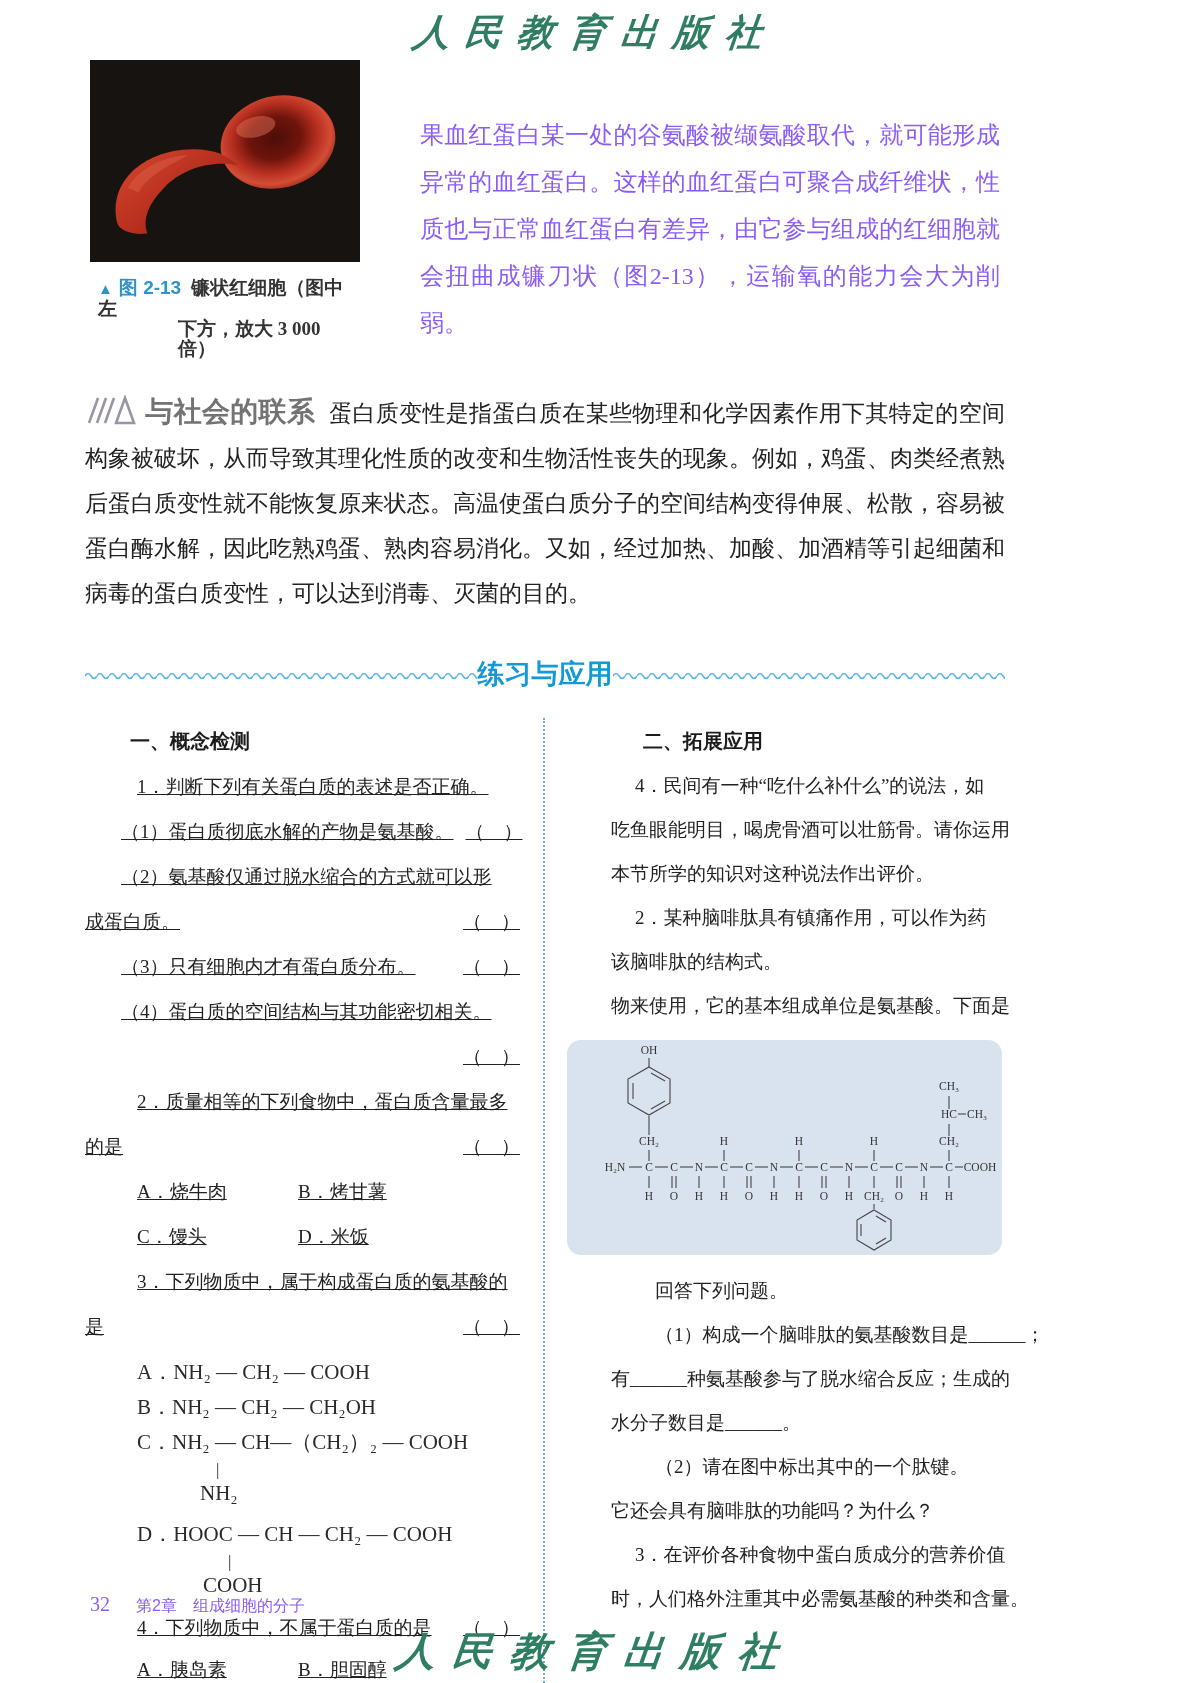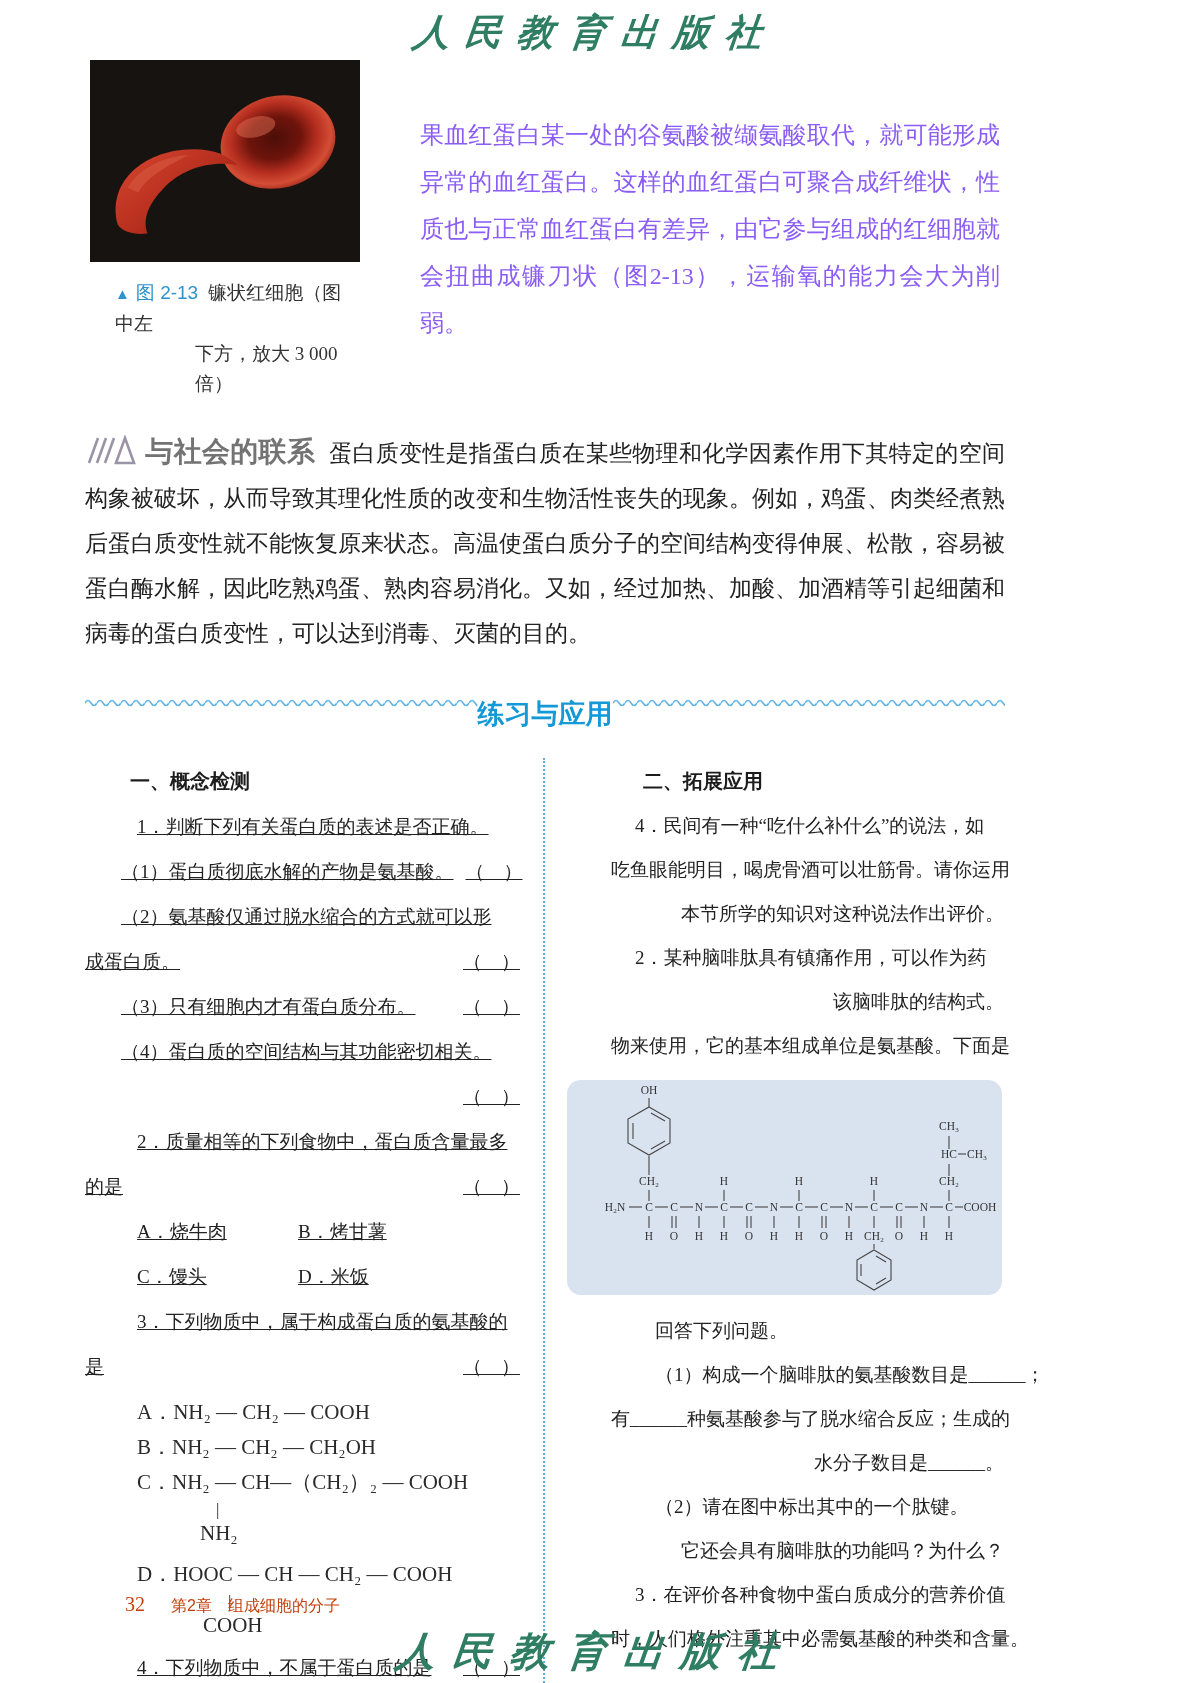--- a/index.html
+++ b/index.html
@@ -14,71 +14,71 @@
   .logo-text{
     display:inline-block; color:#2f7e63; font-size:37px; font-weight:bold;
     font-style:italic; letter-spacing:15px;
     font-family:"DejaVu Serif","Liberation Serif",serif;
     transform:skewX(-6deg);
   }
   
   .top-section{display:flex; padding:0 190px 0 90px; margin-top:2px;}
   .figure-col{width:270px; flex:none;}
   .figure-img{width:270px; height:202px; background:#171310; display:block;}
-  .figure-caption{margin-top:16px; margin-left:25px; font-size:19px; line-height:30px; color:#333;}
+  .figure-caption{margin-top:16px; margin-left:8px; font-size:19px; line-height:20px; color:#333;font-weight:bold;}
   .cap-marker{color:#2d93cd; font-size:15px; margin-right:6px;}
   .cap-label{color:#2d93cd; font-family:"Liberation Sans","DejaVu Sans",sans-serif; margin-right:10px;}
   .cap-line2{padding-left:80px;}
   .intro-col{flex:1; padding-left:60px; margin-top:52px;
     font-size:24px; line-height:47px; text-align:justify; color:#8b5cf6;}
   
   .society{padding:0 185px 0 85px; margin-top:30px; font-size:23px; line-height:45px;
     text-align:justify; color:#222;}
   .society-tag{white-space:nowrap; margin-right:14px;}
   .society-icon{vertical-align:-4px; margin-right:8px;}
   .society-label{color:#737373; font-weight:bold;
     font-family:"Liberation Sans","DejaVu Sans",sans-serif; font-size:28px;}
   
-  .ex-title-row{display:flex; gap:0; padding:0 185px 0 85px; margin-top:40px;}
+  .ex-title-row{display:flex; align-items:center; gap:0; padding:0 185px 0 85px; margin-top:40px;}
   .wave{flex:1; height:11px;}
   .ex-title{color:#1499d6; font-size:27px; font-weight:bold; white-space:nowrap;
     font-family:"Liberation Sans","DejaVu Sans",sans-serif;}
   
   .cols{display:flex; padding:0 185px 0 85px; margin-top:26px; align-items:stretch;}
   .col-left{width:435px; flex:none; padding-right:23px; border-right:2px dotted #68a8d2;}
   .col-right{width:437px; flex:none; margin-left:22px;}
   .line{font-size:19px; line-height:45px; white-space:nowrap; color:#222;text-decoration:underline;}
   .rline{font-size:19px; line-height:44px; white-space:nowrap; color:#222;}
   .flexline{display:flex; justify-content:space-between;gap:12px;}
   .colhead{font-family:"Liberation Sans","DejaVu Sans",sans-serif; font-weight:bold;
     font-size:20px; line-height:46px; color:#1c1c1c; white-space:nowrap;}
   .ind-num{padding-left:52px;}
   .ind-par{padding-left:36px;}
   .lhead{padding-left:45px;}
   .rhead{padding-left:76px;}
   .r-num{padding-left:68px;}
-  .r-cont{padding-left:44px;text-align:right;}
+  .r-cont{padding-left:44px;}
   .r-par{padding-left:88px;}
   .optrow{display:flex;}
   .optrow .opt-a{display:inline-block; width:161px; padding-left:52px;}
   .optrow .opt-b{display:inline-block;}
   .formula{font-size:21px; line-height:35px; padding-left:52px; white-space:nowrap;
     font-family:"Liberation Serif","DejaVu Serif",serif;}
   .bond-line{line-height:20px; font-size:17px;}
   .sub-line{line-height:27px; font-size:21px;}
   .pc-bond{padding-left:131px;} .pc-sub{padding-left:115px;}
   .pd-bond{padding-left:143px;} .pd-sub{padding-left:118px;}
   
   .struct-box{width:435px; height:215px; background:#d9e2ef; border-radius:14px;
     margin:12px 0 14px 0;}
   .struct-box svg{display:block;}
   .struct-box svg text{font:11.5px "Liberation Serif","DejaVu Serif",serif; fill:#333; text-anchor:middle;}
   .struct-box svg line, .struct-box svg polygon{stroke:#454545; stroke-width:1.1; fill:none;}
   
-  .footer{position:absolute; left:90px; bottom:66px; display:flex; align-items:baseline; color:#c2410c;margin-left:35px;}
+  .footer{position:absolute; left:90px; bottom:66px; display:flex; align-items:baseline; color:#8b5cf6;}
   .footer-page{font-size:20px;}
   .footer-chapter{font-size:16px; margin-left:26px;
     font-family:"Liberation Sans","DejaVu Sans",sans-serif;}
   .bottom-logo{position:absolute; left:0; right:0; bottom:4px; text-align:center;}
   .bottom-logo .logo-text{font-size:40px; letter-spacing:17px;}
 </style>
 </head>
 <body>
 
 <div class="page">

